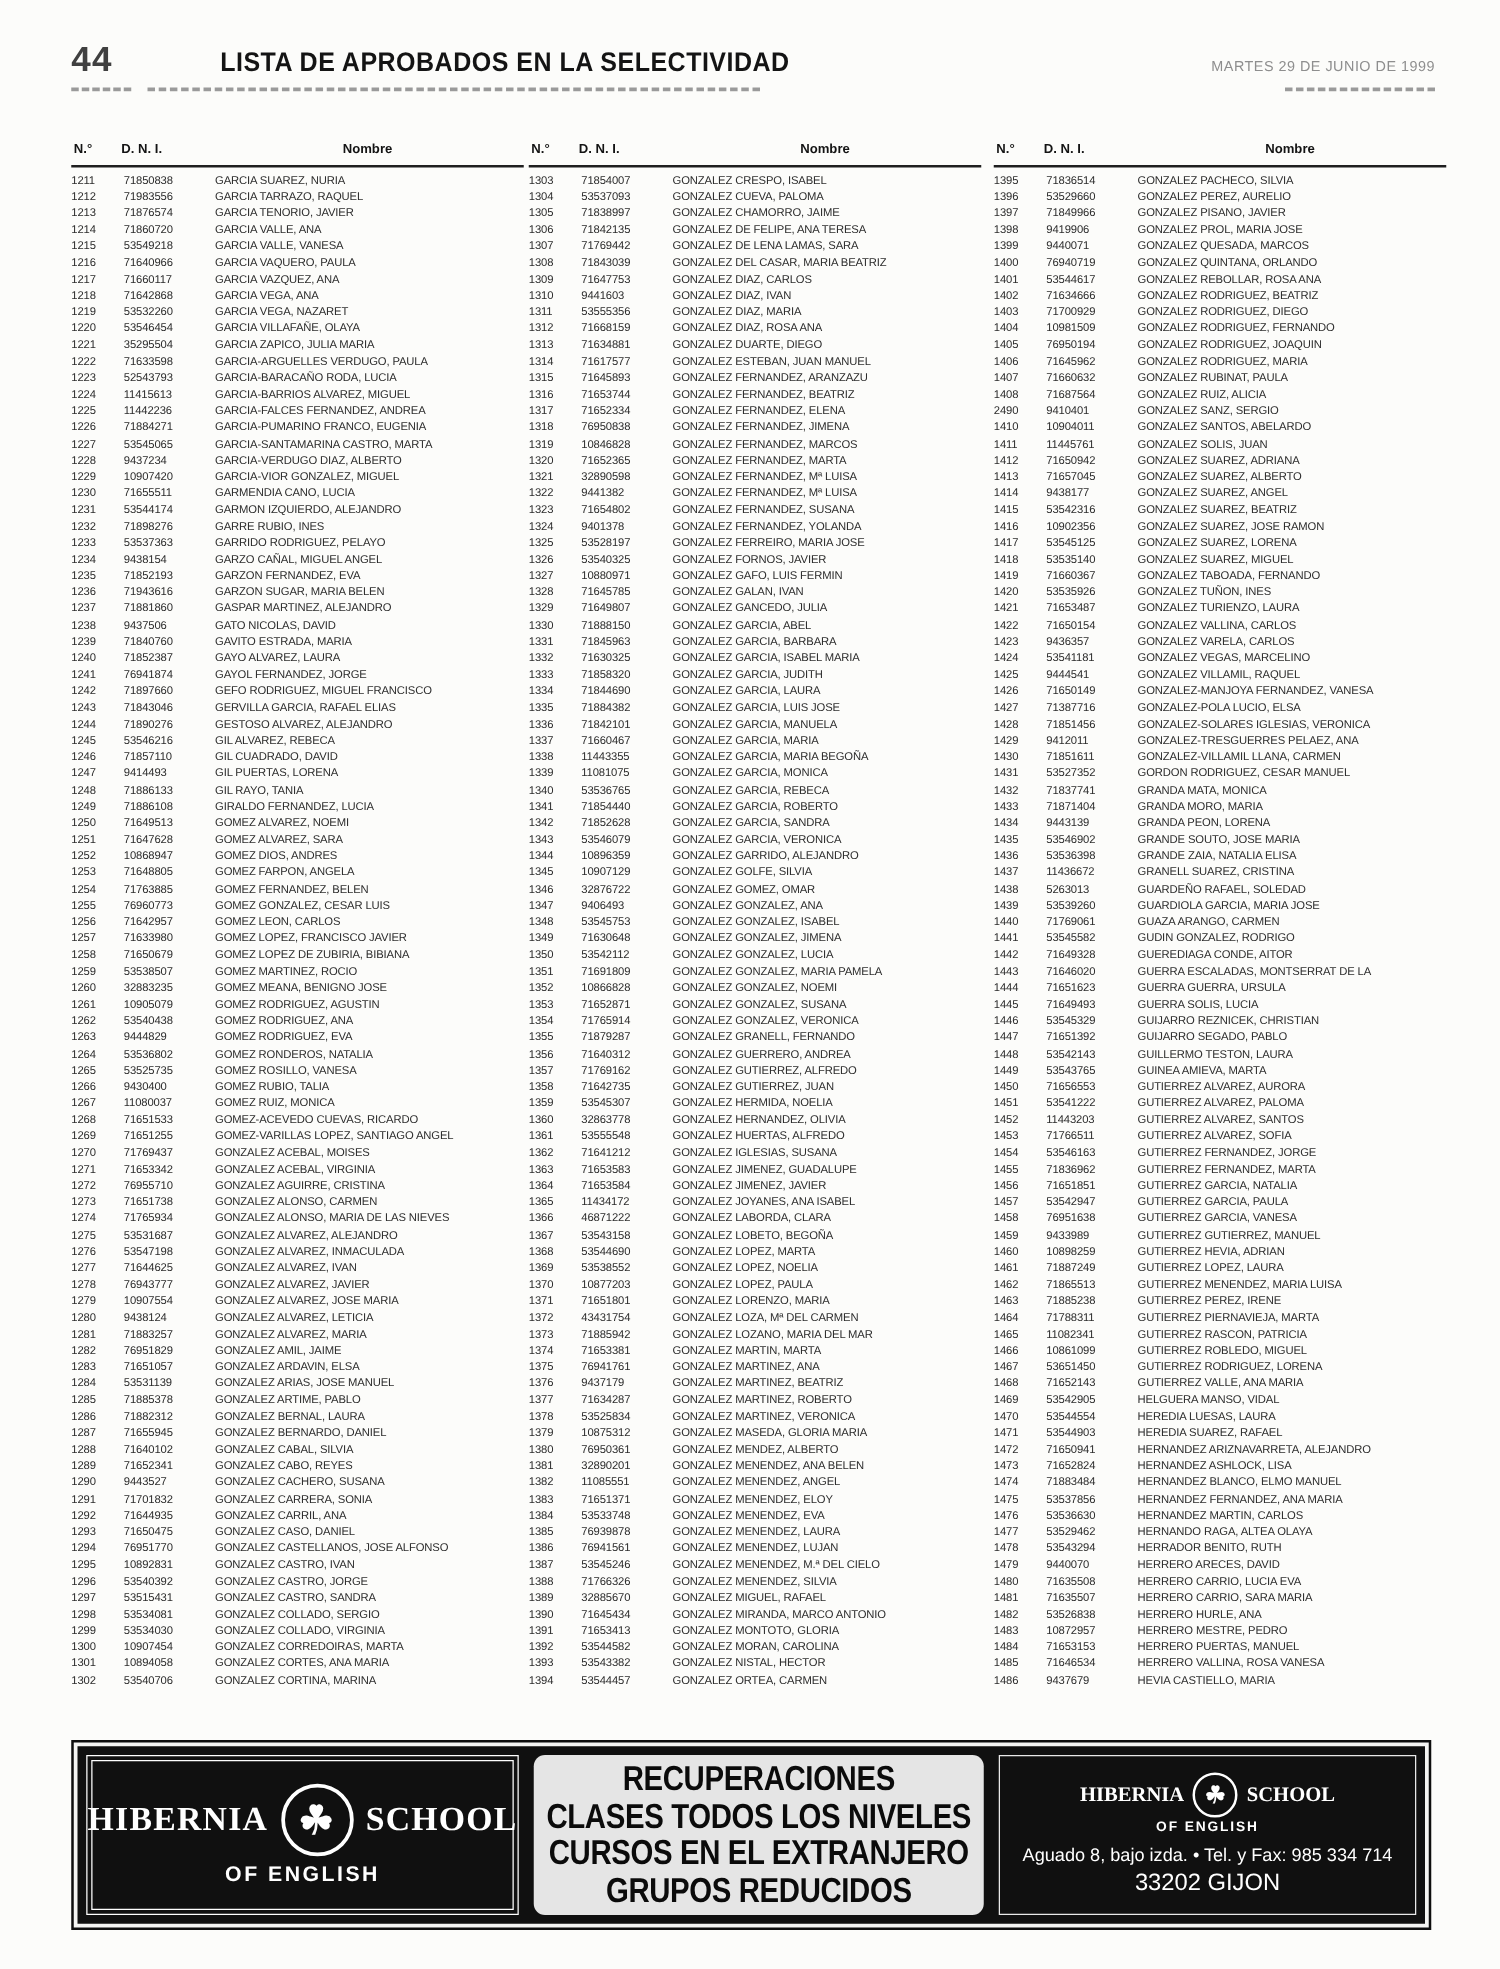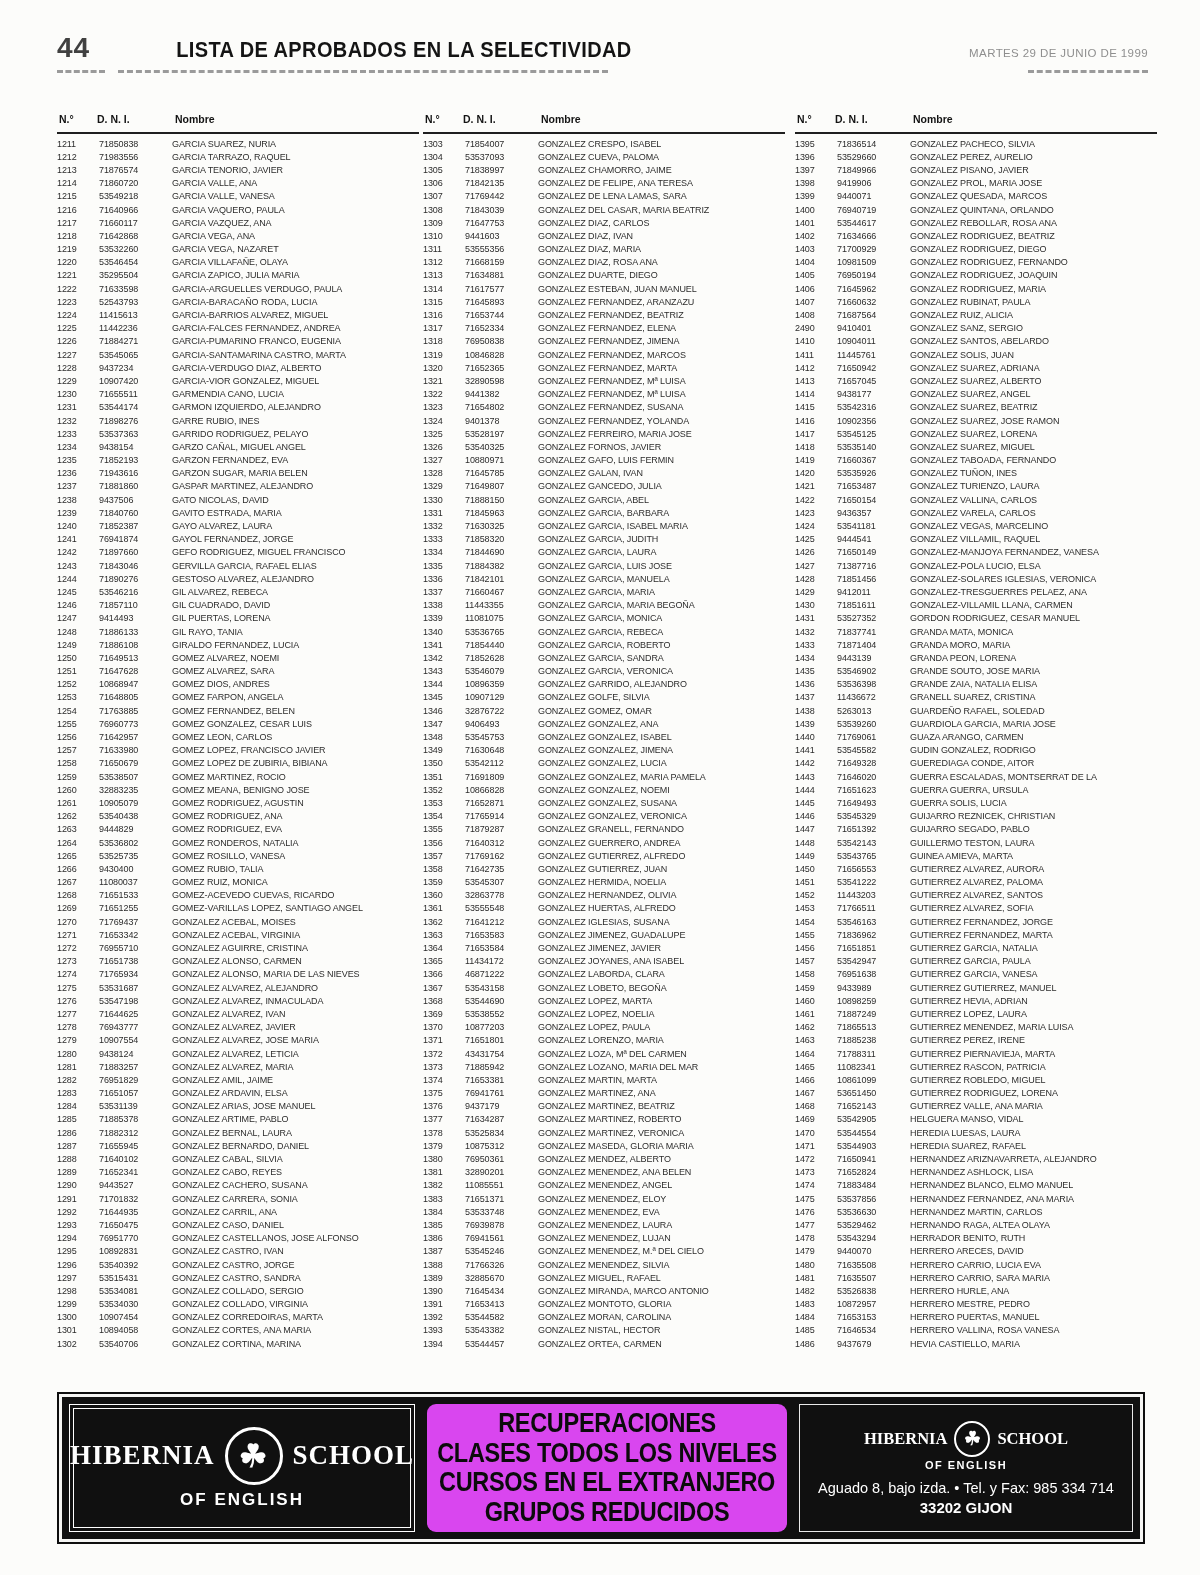--- a/index.html
+++ b/index.html
@@ -18,45 +18,45 @@
   .rule-pageno{position:absolute;top:70px;left:57px;width:48px;border-top:3px dashed #9a9a9a}
   .rule-date{position:absolute;top:70px;left:1028px;width:120px;border-top:3px dashed #9a9a9a}
   
   .col{position:absolute;top:113px;width:362px}
   #col0{left:57px}
   #col1{left:423px}
   #col2{left:795px}
   .col-head{position:relative;height:17px;font-weight:bold;font-size:10.5px;color:#141414}
   .h-n{position:absolute;left:2px}
   .h-dni{position:absolute;left:40px}
-  .h-nom{position:absolute;left:118px;right:6px;text-align:left}
+  .h-nom{position:absolute;left:118px;right:6px;text-align:center}
   .col-rule{border-top:2.5px solid #1f1f1f;margin-top:2px}
   .rows{margin-top:3px}
   .row{display:flex;height:13.2px;align-items:center;font-size:9px;letter-spacing:-.1px;white-space:nowrap;color:#2c2c2c}
   .rn{flex:0 0 42px}
   .rd{flex:0 0 73px}
   .rname{flex:1;overflow:hidden}
   
   .ad{position:absolute;left:57px;top:1392px;width:1088px;height:152px;border:2px solid #0e0e0e;background:#f5f5f3;padding:3px;box-sizing:border-box}
   .ad-frame{background:#101010;height:100%;display:flex;gap:12px;padding:7px;box-sizing:border-box}
   .ad-left{flex:0 0 316px;border:1px solid #fff;position:relative;color:#fff;display:flex;flex-direction:column;align-items:center;justify-content:center}
   .ad-left::after{content:"";position:absolute;inset:3px;border:1px solid #fff;pointer-events:none}
   .brand-row{display:flex;align-items:center;gap:10px;font-family:"Liberation Serif",serif;font-weight:bold}
   .ad-left .brand-row{font-size:27px;letter-spacing:1px}
   .logo{display:inline-flex;align-items:center;justify-content:center;border:3px solid #fff;border-radius:50%;background:#101010;color:#fff}
   .logo-large{width:52px;height:52px;font-size:32px}
   .logo-small{width:32px;height:32px;font-size:19px;border-width:2px}
   .ad-of{font-family:Liberation Sans, sans-serif;font-weight:bold;font-size:17px;letter-spacing:2px;margin-top:5px}
-  .ad-mid{flex:1;background:#d946ef;border-radius:9px;color:#0b0b0b;display:flex;flex-direction:column;align-items:center;justify-content:center;text-align:center;font-weight:bold;padding:4px 6px}
+  .ad-mid{flex:1;background:#e5e5e5;border-radius:9px;color:#0b0b0b;display:flex;flex-direction:column;align-items:center;justify-content:center;text-align:center;font-weight:bold;padding:4px 6px}
   .ad-mid .line{font-size:23.5px;line-height:29.5px;transform:scaleY(1.18);white-space:nowrap;letter-spacing:-.3px}
   .ad-right{flex:0 0 332px;color:#fff;display:flex;flex-direction:column;align-items:center;justify-content:center;border:1px solid #e9e9e9}
   .ad-right .brand-row{font-size:16.5px;gap:7px}
   .ad-right .ad-of{font-size:11px;letter-spacing:1.5px;margin-top:2px}
   .ad-right .addr{font-size:14.5px;font-weight:normal;margin-top:9px;white-space:nowrap}
-  .ad-right .city{font-size:15px;font-weight:bold;margin-top:3px}
+  .ad-right .city{font-size:19px;font-weight:normal;margin-top:3px}
 </style>
 </head>
 <body>
 
 <div class="masthead">
   <span class="pageno">44</span>
   <span class="title">LISTA DE APROBADOS EN LA SELECTIVIDAD</span>
   <span class="date">MARTES 29 DE JUNIO DE 1999</span>
 </div>
 <div class="rule-pageno"></div>

